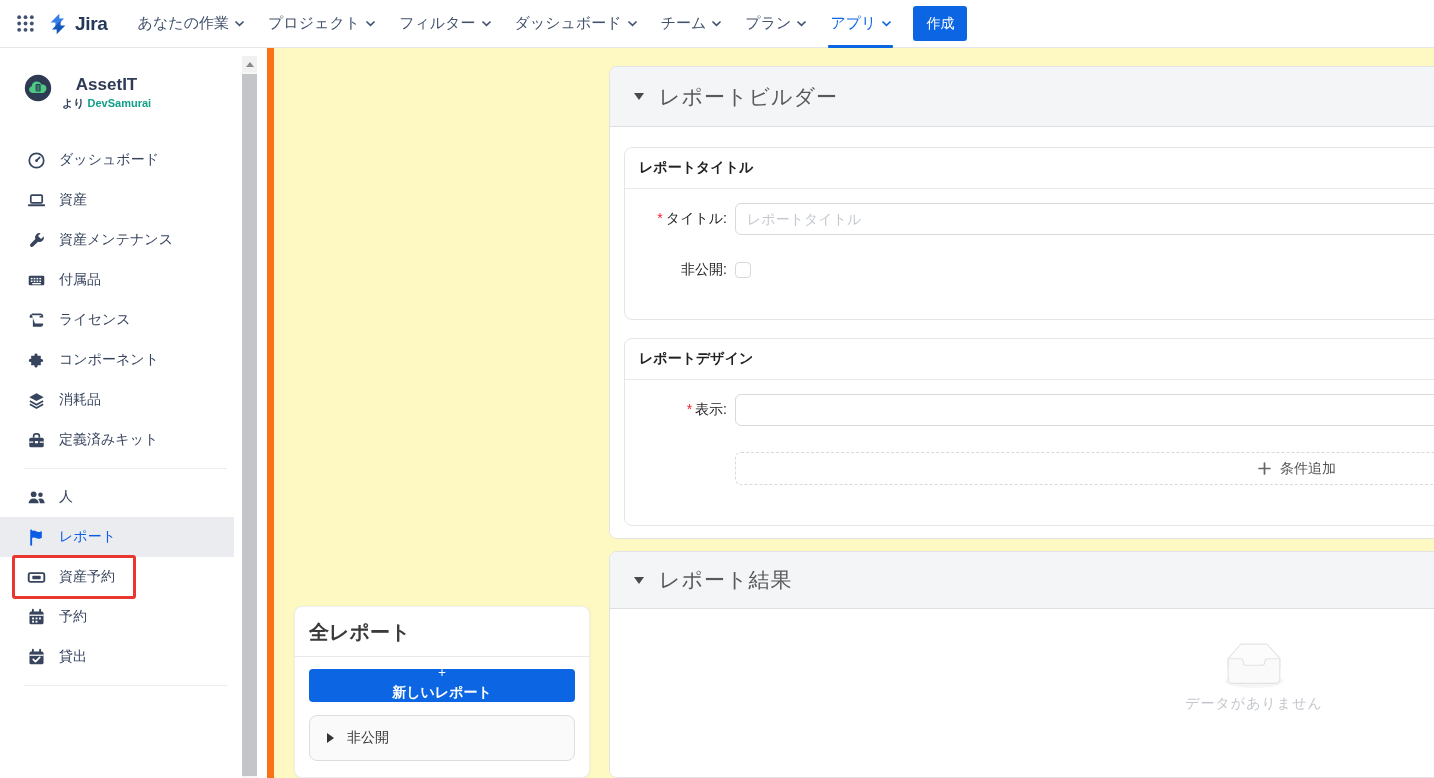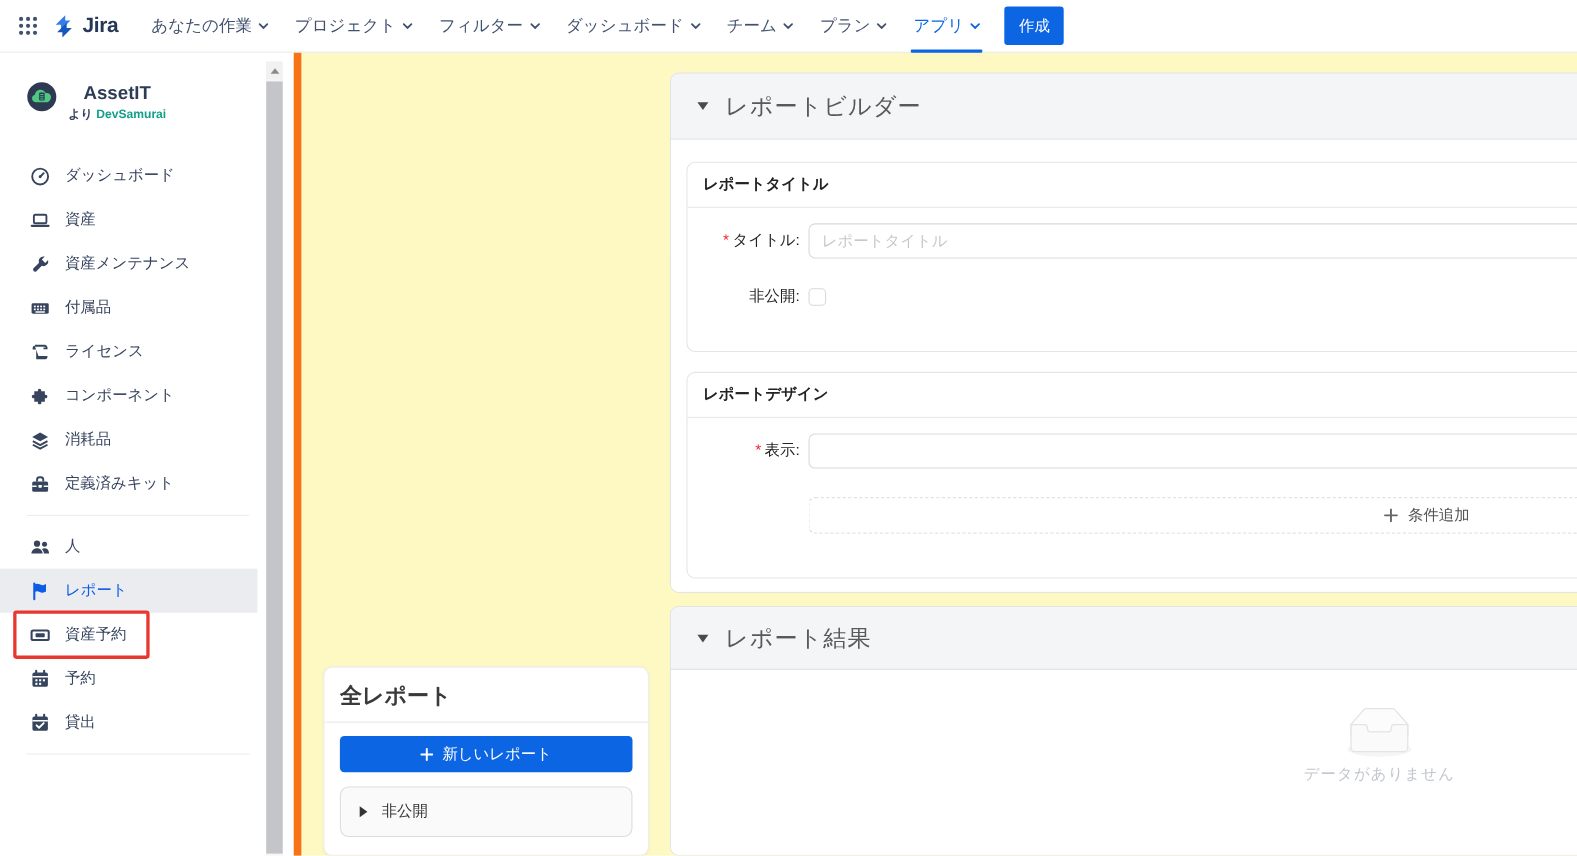--- a/index.html
+++ b/index.html
@@ -54,22 +54,22 @@
   .content { flex:1; background:#fef9c3; display:flex; align-items:flex-end; overflow:hidden; }
 
   
   .reports-col { width:296px; margin:44px 0 0 20px; flex-shrink:0; }
   .reports-card { background:#fff; border:1px solid #EDEEF1; border-radius:8px;
                   box-shadow:0 1px 3px rgba(9,30,66,.06); }
   .rc-header { padding:12px 14px 10px; border-bottom:1px solid #E8E9EC; }
   .rc-title { font-size:20px; color:#3A3A3A; font-weight:600; }
   .rc-body { padding:12px 14px 16px; }
   .new-report-btn { width:100%; height:33px; background:#0C66E4; color:#fff; border:none;
-        border-radius:4px; font-size:14px; font-weight:400; display:flex; align-items:center;
-        justify-content:center; gap:8px; cursor:pointer; }
+        border-radius:4px; font-size:14px; font-weight:700; display:flex; align-items:center;
+        justify-content:center; gap:8px; cursor:pointer;flex-direction:column; }
   .collapse { margin-top:13px; border:1px solid #DCDDE1; border-radius:8px; background:#FAFAFA; overflow:hidden; }
   .collapse-row { display:flex; align-items:center; gap:13px; padding:13px 17px; font-size:14px;
         color:#333; cursor:pointer; }
   .collapse-row + .collapse-row { border-top:1px solid #E3E4E8; }
   .caret-right { width:0; height:0; border-left:7px solid #333;
         border-top:5px solid transparent; border-bottom:5px solid transparent; }
 
   
   .main-col { width:1290px; margin:30px 0 0 19px; flex-shrink:0; }
   .panel { border:1px solid #E2E3E6; border-radius:8px; background:#fff; overflow:hidden; }

